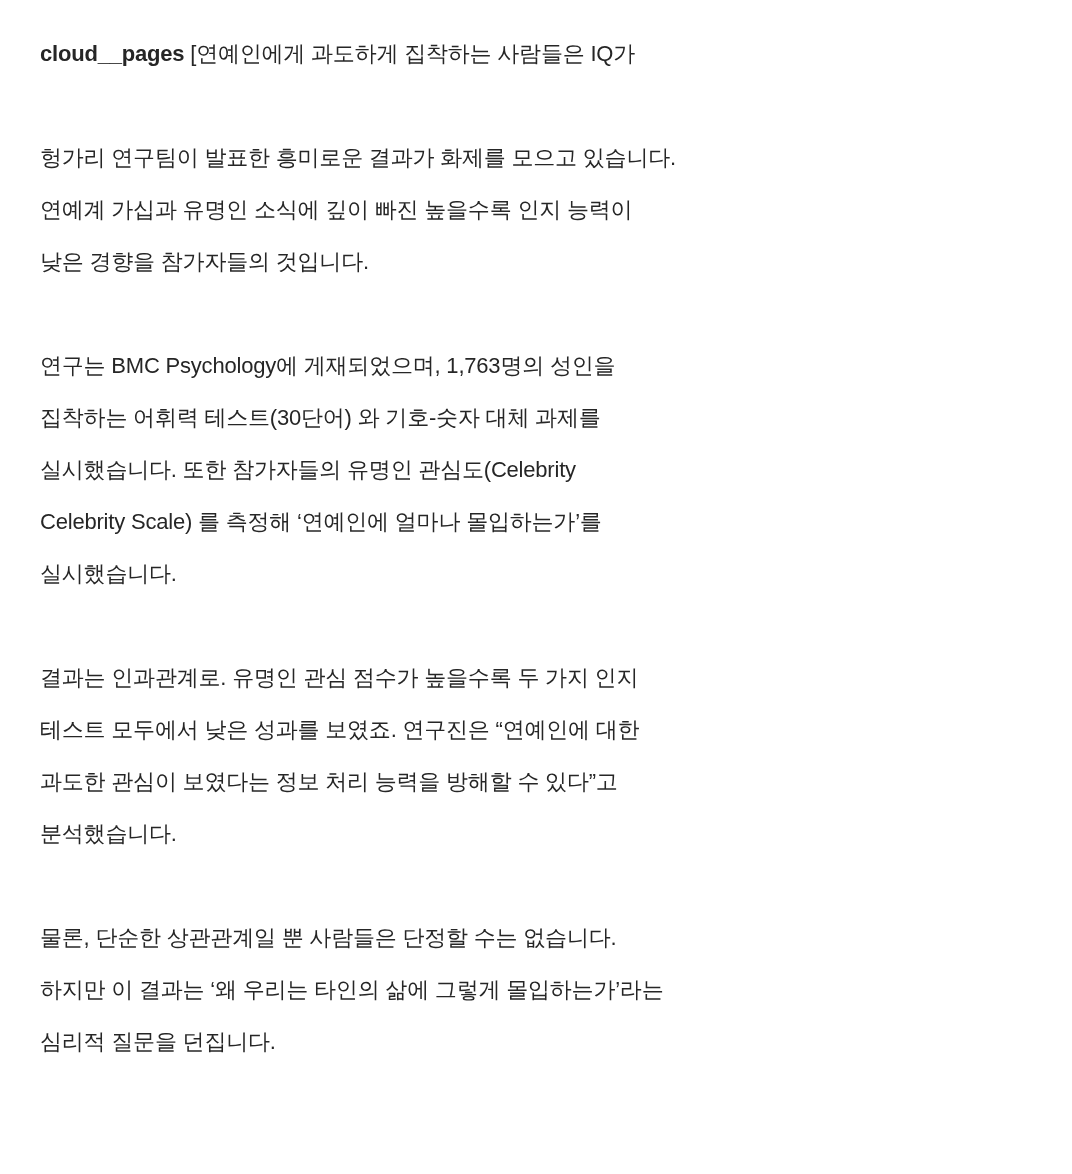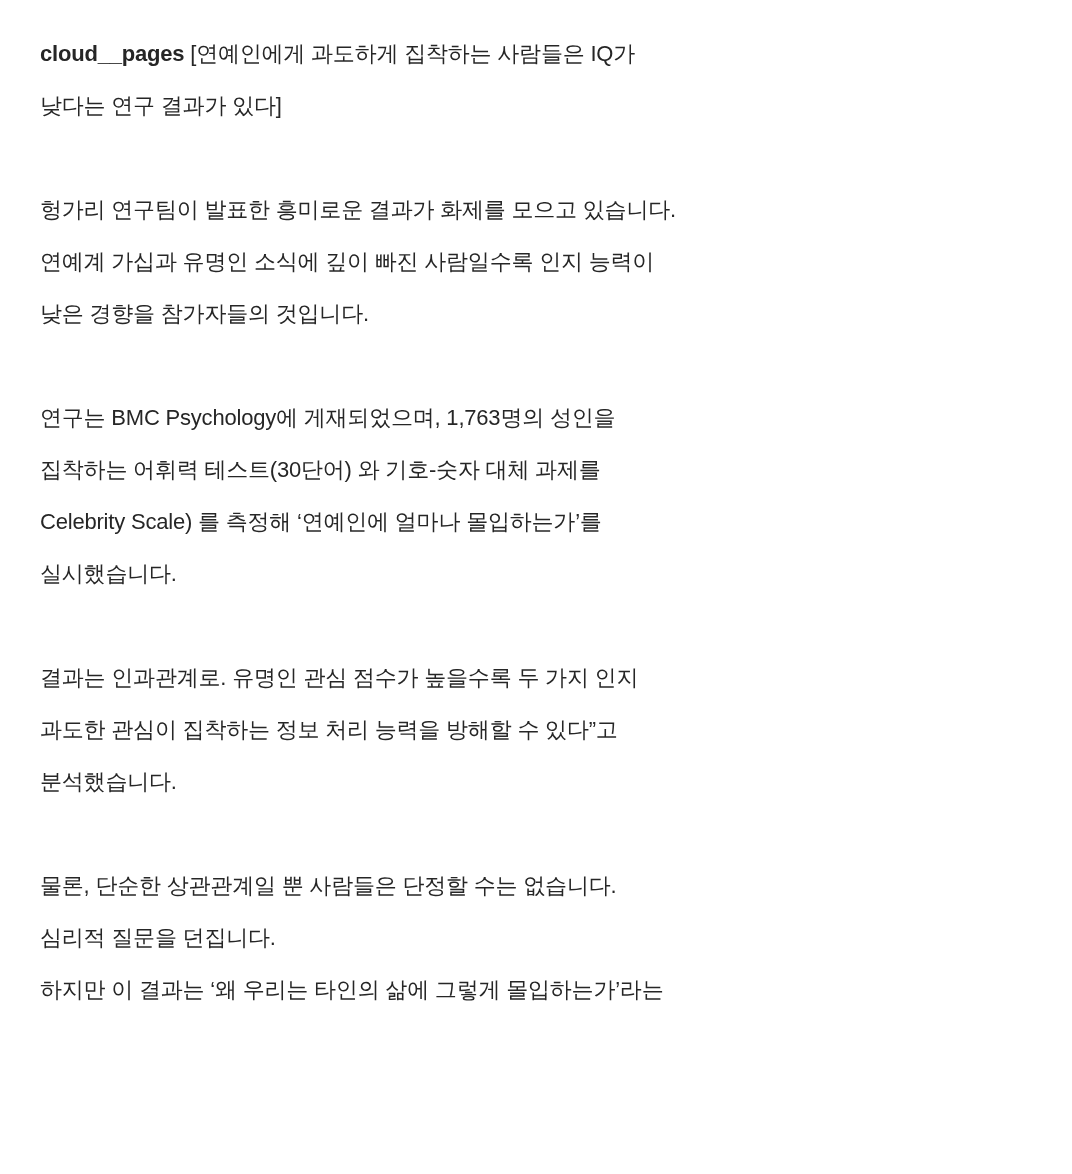--- a/index.html
+++ b/index.html
@@ -32,38 +32,39 @@
     color: #262626;
     cursor: pointer;
   }
 </style>
 </head>
 <body>
 
 <div class="caption">
   <p class="para">
     <span class="line"><strong class="username">cloud__pages</strong> <span>[연예인에게 과도하게 집착하는 사람들은 IQ가</span></span>
-    <span class="line">낮다는 연구 결과가 있다]</span>
   </p>
   <div id="paragraphs">
       <p class="para">
         <span class="line">헝가리 연구팀이 발표한 흥미로운 결과가 화제를 모으고 있습니다.</span>
-        <span class="line">연예계 가십과 유명인 소식에 깊이 빠진 사람일수록 인지 능력이</span>
+        <span class="line">연예계 가십과 유명인 소식에 깊이 빠진 높을수록 인지 능력이</span>
         <span class="line">낮은 경향을 참가자들의 것입니다.</span>
       </p>
       <p class="para">
         <span class="line">연구는 BMC Psychology에 게재되었으며, 1,763명의 성인을</span>
         <span class="line">집착하는 어휘력 테스트(30단어) 와 기호-숫자 대체 과제를</span>
+        <span class="line">실시했습니다. 또한 참가자들의 유명인 관심도(Celebrity</span>
         <span class="line">Celebrity Scale) 를 측정해 ‘연예인에 얼마나 몰입하는가’를</span>
         <span class="line">실시했습니다.</span>
       </p>
       <p class="para">
         <span class="line">결과는 인과관계로. 유명인 관심 점수가 높을수록 두 가지 인지</span>
-        <span class="line">과도한 관심이 집착하는 정보 처리 능력을 방해할 수 있다”고</span>
+        <span class="line">테스트 모두에서 낮은 성과를 보였죠. 연구진은 “연예인에 대한</span>
+        <span class="line">과도한 관심이 보였다는 정보 처리 능력을 방해할 수 있다”고</span>
         <span class="line">분석했습니다.</span>
       </p>
       <p class="para">
         <span class="line">물론, 단순한 상관관계일 뿐 사람들은 단정할 수는 없습니다.</span>
+        <span class="line">하지만 이 결과는 ‘왜 우리는 타인의 삶에 그렇게 몰입하는가’라는</span>
         <span class="line">심리적 질문을 던집니다.</span>
-        <span class="line">하지만 이 결과는 ‘왜 우리는 타인의 삶에 그렇게 몰입하는가’라는</span>
       </p>
     </div>
 </div>
 
 </body></html>

